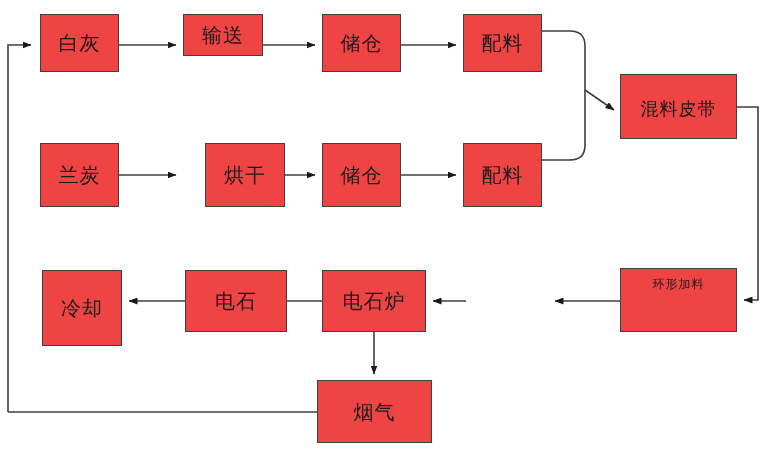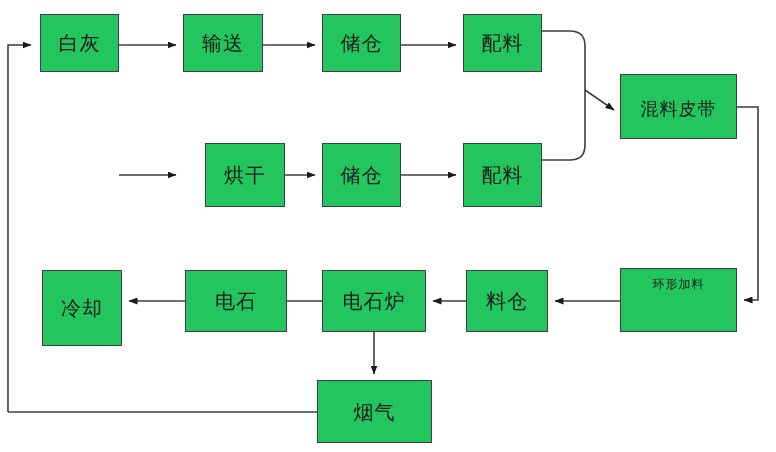--- a/index.html
+++ b/index.html
@@ -19,21 +19,21 @@
     position: absolute;
     top: 0;
     left: 0;
     width: 776px;
     height: 452px;
   }
   .node-box {
     position: absolute;
     box-sizing: border-box;
     border: 1.5px solid #3f3f3f;
-    background: #22c55e;
+    background: #ef4444;
     display: flex;
     align-items: center;
     justify-content: center;
     color: #1a1a1a;
     letter-spacing: 1px;
     white-space: nowrap;
     user-select: none;
   }
   .node-label {
     display: block;
@@ -80,37 +80,40 @@
 
       <path d="M 317 412 L 8 412"></path>
 
     </g>
   </svg>
 
   <div class="node-box" style="left:40px;  top:14px;  width:79px;  height:58px;  font-size:20px;">
     <span class="node-label">白灰</span>
   </div>
 
-  <div class="node-box" style="left:183px; top:14px;  width:80px;  height:58px;  font-size:20px;">
+  <div class="node-box" style="left:183px; top:14px;  width:80px;  height:42px;  font-size:20px;">
     <span class="node-label">输送</span>
   </div>
 
   <div class="node-box" style="left:322px; top:14px;  width:79px;  height:58px;  font-size:20px;">
     <span class="node-label">储仓</span>
   </div>
 
   <div class="node-box" style="left:463px; top:14px;  width:79px;  height:58px;  font-size:20px;">
     <span class="node-label">配料</span>
   </div>
 
   <div class="node-box" style="left:620px; top:74px;  width:117px; height:65px; font-size:18px;
               align-items:flex-start; padding-top:25px;">
     <span class="node-label">混料皮带</span>
   </div>
 
+  <div class="node-box" style="left:40px;  top:143px; width:79px;  height:64px; font-size:20px;">
+    <span class="node-label">兰炭</span>
+  </div>
 
   <div class="node-box" style="left:183px; top:143px; width:80px;  height:64px; font-size:20px;margin-left:22px;">
     <span class="node-label">烘干</span>
   </div>
 
   <div class="node-box" style="left:322px; top:143px; width:79px;  height:64px; font-size:20px;">
     <span class="node-label">储仓</span>
   </div>
 
   <div class="node-box" style="left:463px; top:143px; width:79px;  height:64px; font-size:20px;">
@@ -122,23 +125,20 @@
   </div>
 
   <div class="node-box" style="left:185px; top:270px; width:102px;  height:62px; font-size:20px;">
     <span class="node-label">电石</span>
   </div>
 
   <div class="node-box" style="left:322px; top:270px; width:104px; height:62px; font-size:20px;justify-content:center;">
     <span class="node-label">电石炉</span>
   </div>
 
-  <div class="node-box" style="left:466px; top:270px; width:82px;  height:62px; font-size:20px;">
-    <span class="node-label">料仓</span>
-  </div>
 
   <div class="node-box" style="left:620px; top:268px; width:117px; height:64px; font-size:12px;
               align-items:flex-start; padding-top:9px;">
     <span class="node-label">环形加料</span>
   </div>
 
   <div class="node-box" style="left:317px; top:380px; width:115px; height:63px; font-size:20px;">
     <span class="node-label">烟气</span>
   </div>
 

